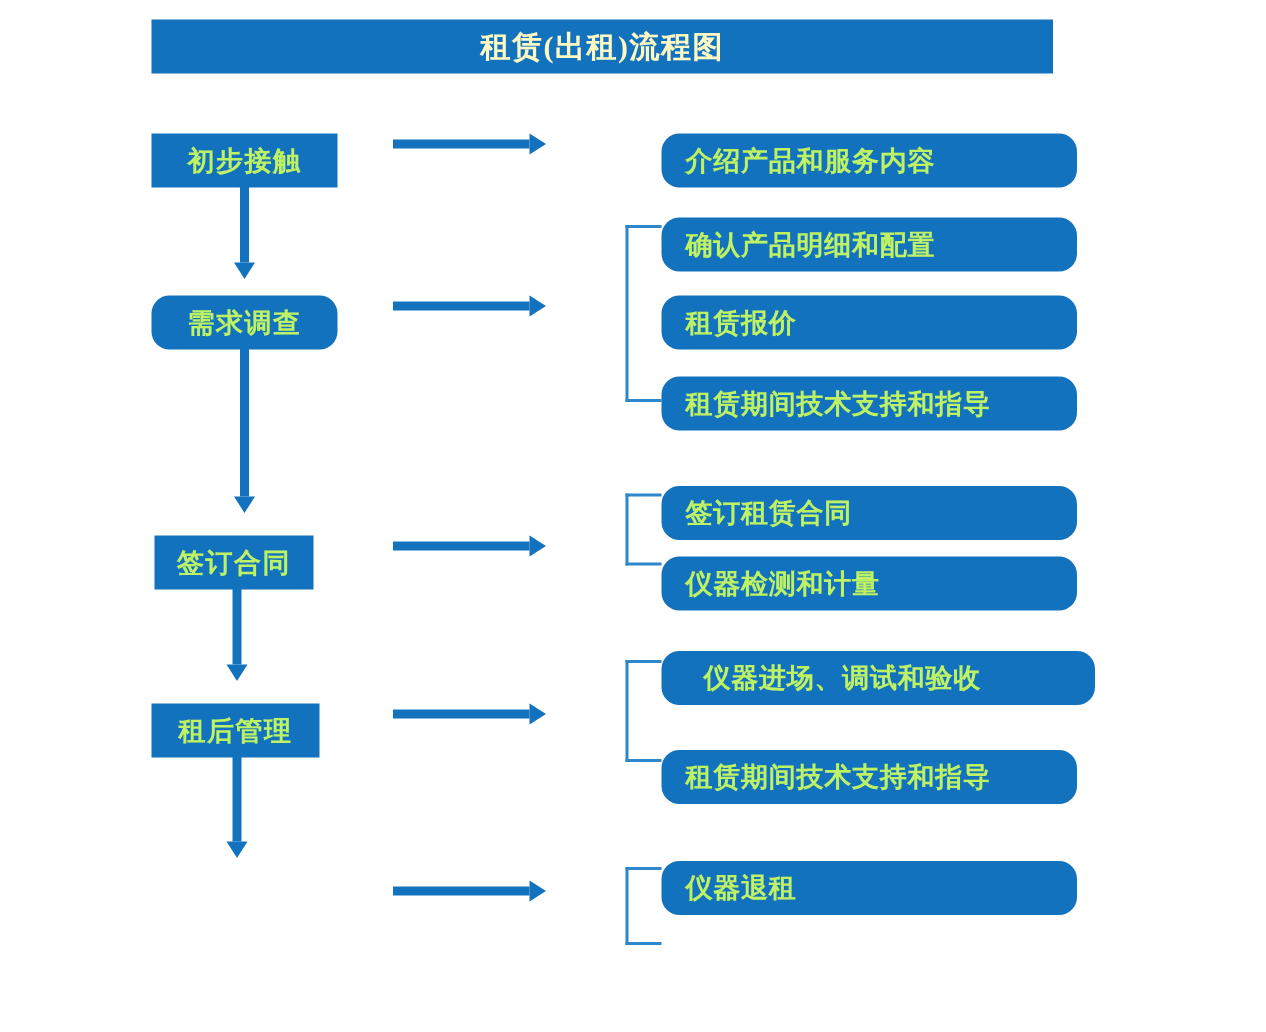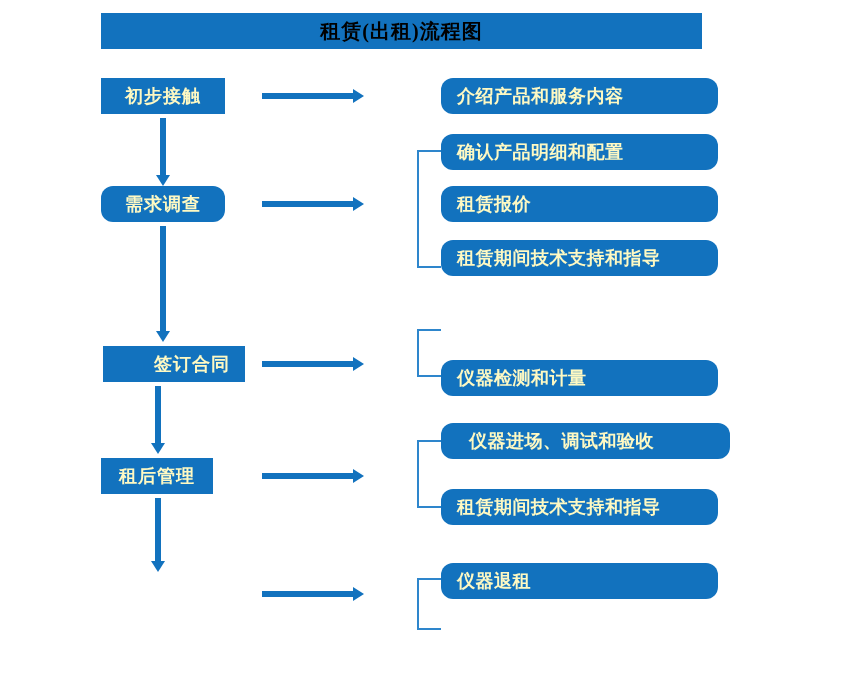--- a/index.html
+++ b/index.html
@@ -19,38 +19,39 @@
   }
 
   
   .title-bar {
     position: absolute;
     left: 101px;
     top: 13px;
     width: 601px;
     height: 36px;
     background: #1272BE;
-    color: #000000;
+    color: #fef9c3;
     display: flex;
     align-items: center;
     justify-content: center;
     font-size: 20px;
     font-weight: bold;
     letter-spacing: 1px;
   }
 
   
   .box {
     position: absolute;
     background: #1272BE;
-    color: #fef9c3;
+    color: #bef264;
     display: flex;
     align-items: center;
     font-weight: bold;
     white-space: nowrap;
+    margin-top: 11px;
   }
   .box.stage {
     justify-content: center;
     font-size: 18px;
     letter-spacing: 1px;
   }
   .box.detail {
     justify-content: flex-start;
     padding-left: 16px;
     font-size: 18px;
@@ -114,21 +115,21 @@
 <body>
 
 <div id="canvas">
 
   <div class="title-bar">租赁(出租)流程图</div>
 
   <div class="box stage" style="left:101px; top:78px; width:124px; height:36px;">初步接触</div>
 
   <div class="box stage" style="left:101px; top:186px; width:124px; height:36px;border-radius:12px;">需求调查</div>
 
-  <div class="box stage" style="left:103px; top:346px; width:106px; height:36px;padding-left:36px;">签订合同</div>
+  <div class="box stage" style="left:103px; top:346px; width:106px; height:36px;">签订合同</div>
 
   <div class="box stage" style="left:101px; top:458px; width:112px; height:36px;">租后管理</div>
 
 
   <div class="arrow-down" style="left:153px; top:118px; height:68px;">
     <div class="shaft" style="height:57px;"></div>
     <div class="head" style="top:57px;"></div>
   </div>
 
   <div class="arrow-down" style="left:153px; top:226px; height:116px;">
@@ -180,20 +181,21 @@
   <div class="bracket" style="left:417px; top:578px; width:24px; height:52px;"></div>
 
   <div class="box detail" style="left:441px; top:78px; width:261px; height:36px;">介绍产品和服务内容</div>
 
   <div class="box detail" style="left:441px; top:134px; width:261px; height:36px;">确认产品明细和配置</div>
 
   <div class="box detail" style="left:441px; top:186px; width:261px; height:36px;">租赁报价</div>
 
   <div class="box detail" style="left:441px; top:240px; width:261px; height:36px;">租赁期间技术支持和指导</div>
 
+  <div class="box detail" style="left:441px; top:313px; width:261px; height:36px;">签订租赁合同</div>
 
   <div class="box detail" style="left:441px; top:360px; width:261px; height:36px;">仪器检测和计量</div>
 
   <div class="box detail" style="left:441px; top:423px; width:261px; height:36px;padding-left:28px;">仪器进场、调试和验收</div>
 
   <div class="box detail" style="left:441px; top:489px; width:261px; height:36px;">租赁期间技术支持和指导</div>
 
   <div class="box detail" style="left:441px; top:563px; width:261px; height:36px;">仪器退租</div>
 
 

